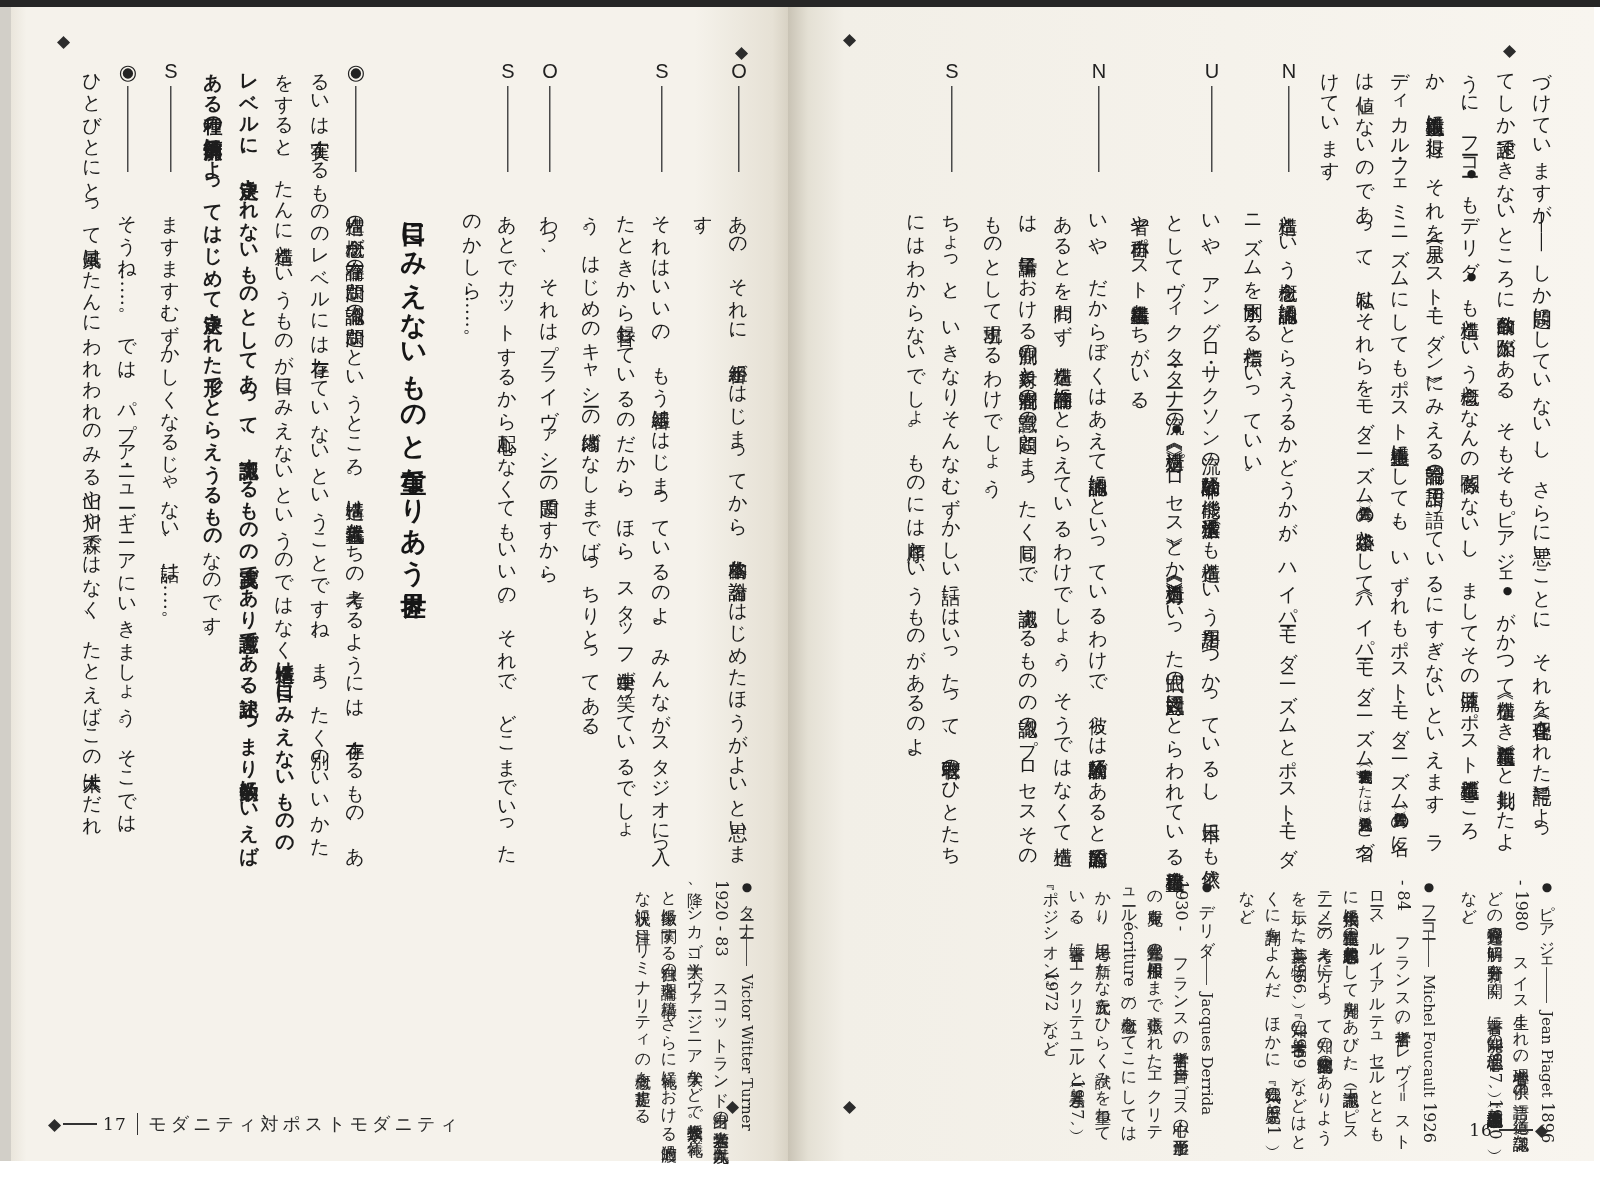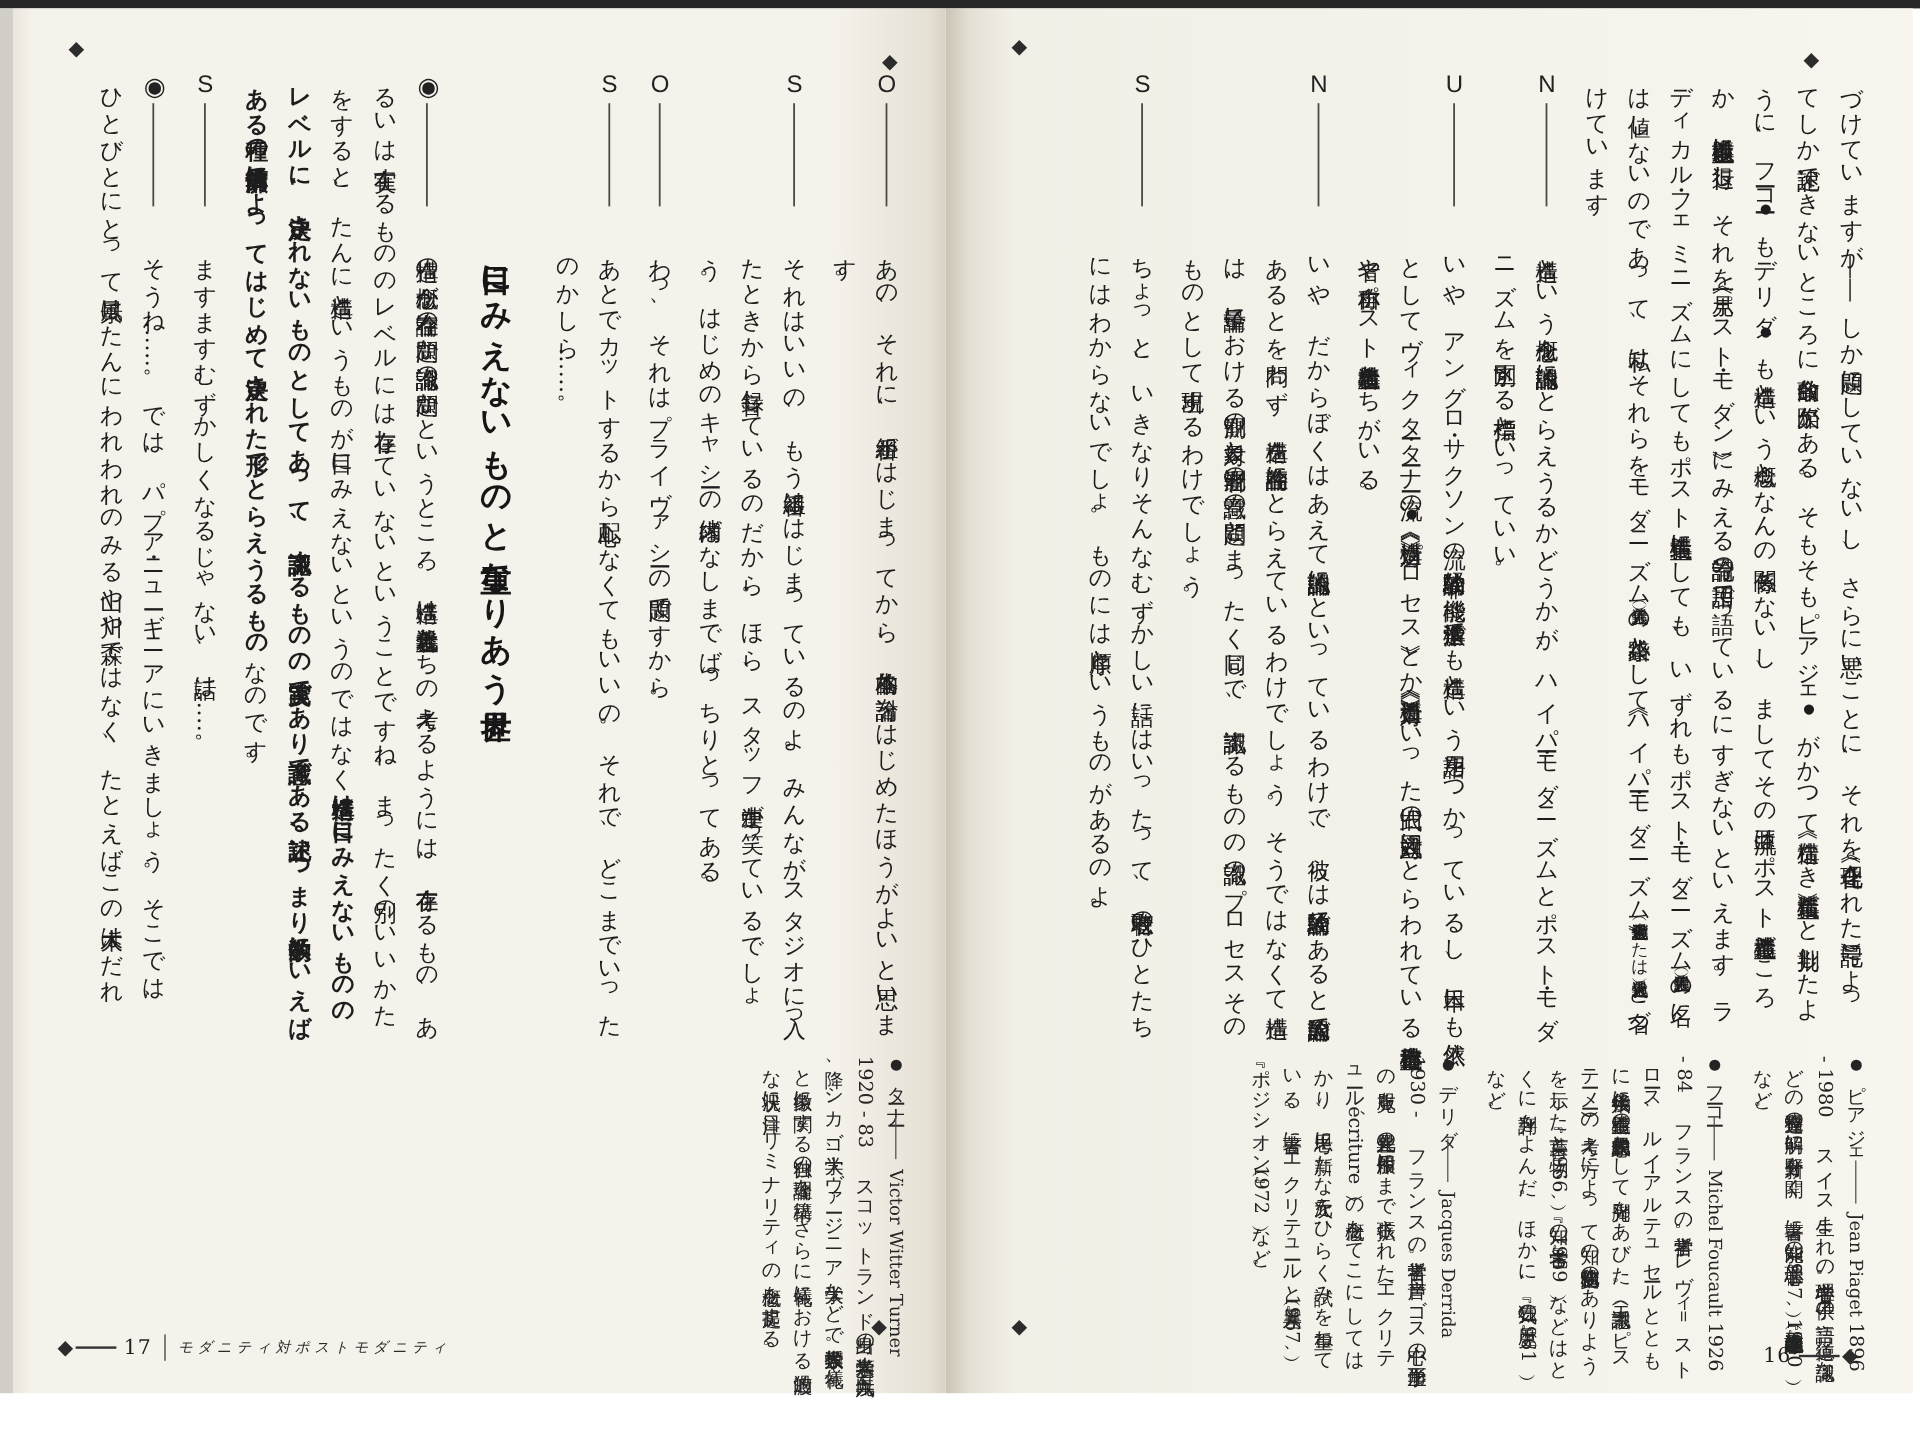--- a/index.html
+++ b/index.html
@@ -82,21 +82,21 @@
   
   .footer{position:absolute;display:flex;align-items:center;}
   .footer-left{left:37px;top:1105px;}
   .footer-right{right:46px;top:1113px;}
   .f-diamond{font-size:17px;color:#2c2c2c;line-height:1;}
   .f-dash{width:34px;height:1.6px;background:#333;margin:0 2px;}
   .f-num{font-size:17px;color:#1d1d1d;letter-spacing:1px;padding:0 4px;}
   .f-bar{width:1.6px;height:22px;background:#333;margin:0 10px 0 6px;}
   .f-title{
     font-family:"Liberation Sans","DejaVu Sans",sans-serif;
-    font-size:12px;letter-spacing:4px;color:#2a2a2a;font-style:italic;
+    font-size:18px;letter-spacing:4px;color:#2a2a2a;
   }
 </style>
 </head>
 <body>
 
 <div class="top-edge"></div>
 <div class="left-edge"></div>
 
 <div class="page page-right">
   <span class="corner-diamond" style="left:55px;top:24px;">◆</span>

